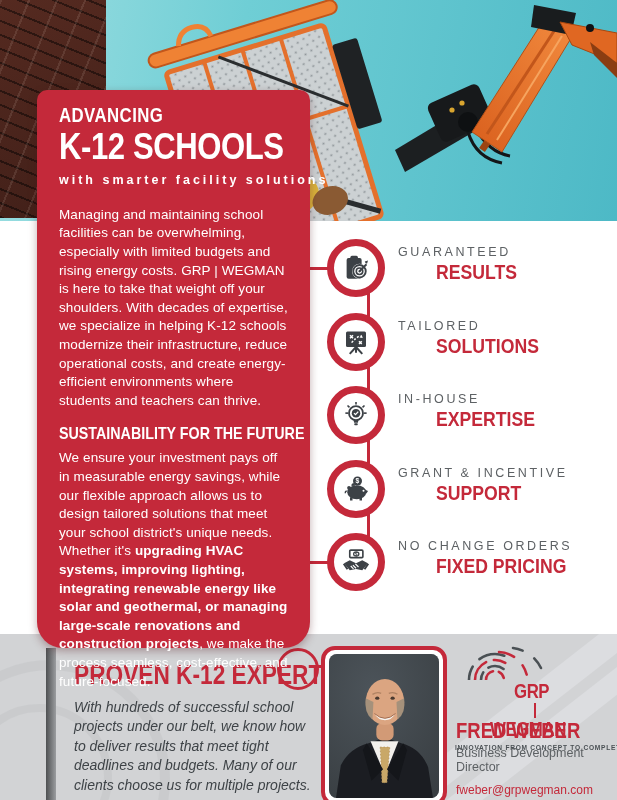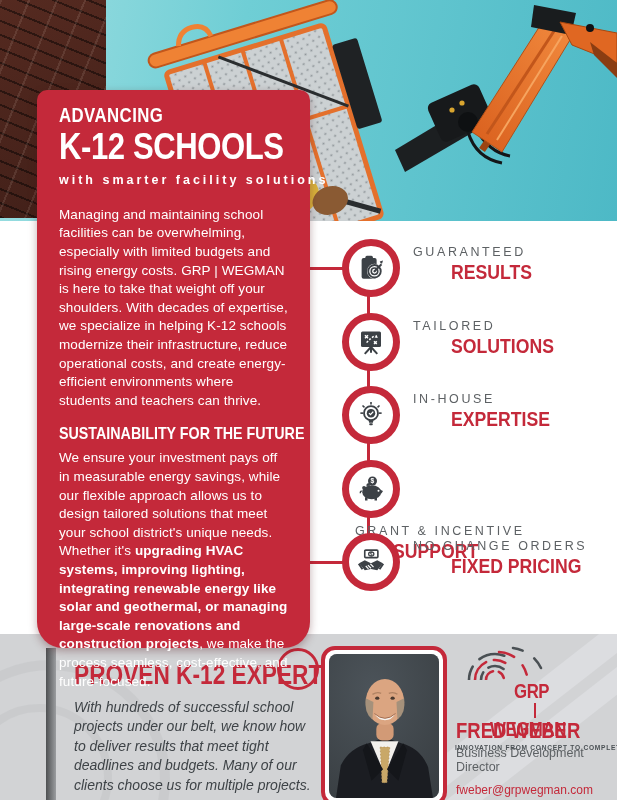--- a/index.html
+++ b/index.html
@@ -26,21 +26,21 @@
   .big-title{font-size:37px;font-weight:bold;letter-spacing:-.5px;margin-top:1px;line-height:1.05;}
   .subtitle{font-size:12.5px;font-weight:bold;letter-spacing:3px;margin-top:6px;white-space:nowrap;}
   .intro{margin-top:19px;font-size:13.5px;line-height:18.6px;letter-spacing:.1px;}
   .sus-h{margin-top:14px;font-size:17px;font-weight:bold;}
   .sus-p{margin-top:5px;font-size:13.5px;line-height:18.6px;letter-spacing:.1px;}
   .sus-p b{font-weight:bold;}
 
   
   .vline{position:absolute;left:367px;top:268px;width:3px;height:294px;background:#c4293a;z-index:1;}
   .hline{position:absolute;left:306px;width:40px;height:3px;background:#c4293a;z-index:1;}
-  .feature{position:absolute;left:342px;display:flex;align-items:flex-start;z-index:2;}
+  .feature{position:absolute;left:327px;display:flex;align-items:flex-start;z-index:2;}
   .fcircle{width:58px;height:58px;box-sizing:border-box;border:7px solid #c4293a;border-radius:50%;
            background:#fff;display:flex;align-items:center;justify-content:center;flex:0 0 auto;}
   .fcircle svg{width:30px;height:30px;}
   .flabels{margin-left:13px;padding-top:6px;}
   .fline1{font-size:12.5px;letter-spacing:2.6px;color:#5d6164;white-space:nowrap;}
   .fline2{font-size:21px;font-weight:bold;color:#c4293a;margin-left:38px;margin-top:1px;white-space:nowrap;}
 
   
   .bottom{position:absolute;left:0;top:634px;width:617px;height:166px;background:#d2d3d5;overflow:hidden;}
   .fp{position:absolute;border-radius:50%;border:10px solid #c5c6c8;opacity:.6;}
@@ -194,21 +194,21 @@
         <path d="M10,16 h4 l-.5,2.2 h-3 Z" fill="#3c4146"></path>
         <rect x="10.6" y="18.6" width="2.8" height="1.6" rx=".6" fill="#3c4146"></rect>
       </svg>
     </div>
     <div class="flabels">
       <div class="fline1">IN-HOUSE</div>
       <div class="fline2"><span class="cond">EXPERTISE</span></div>
     </div>
   </div>
 
-  <div class="feature" style="top:460px;flex-direction:column;">
+  <div class="feature" style="top:460px;">
     <div class="fcircle">
       <svg viewBox="0 0 24 24">
         <ellipse cx="12.6" cy="14.6" rx="7.6" ry="5.6" fill="#3c4146"></ellipse>
         <path d="M19.4,12.6 l2.2,1 l-1.4,2.2 Z" fill="#3c4146"></path>
         <path d="M8.4,9.6 q-.4,-2 1.6,-2.4 q1.6,1 1.2,2.2 Z" fill="#3c4146"></path>
         <rect x="7.2" y="18.6" width="2" height="2.6" fill="#3c4146"></rect>
         <rect x="14.8" y="18.6" width="2" height="2.6" fill="#3c4146"></rect>
         <circle cx="18" cy="13.4" r=".8" fill="#fff"></circle>
         <path d="M4.6,13.6 q-1.6,.4 -1,1.8" fill="none" stroke="#3c4146" stroke-width="1.1"></path>
         <circle cx="13.2" cy="5.6" r="3.6" fill="#3c4146"></circle>

